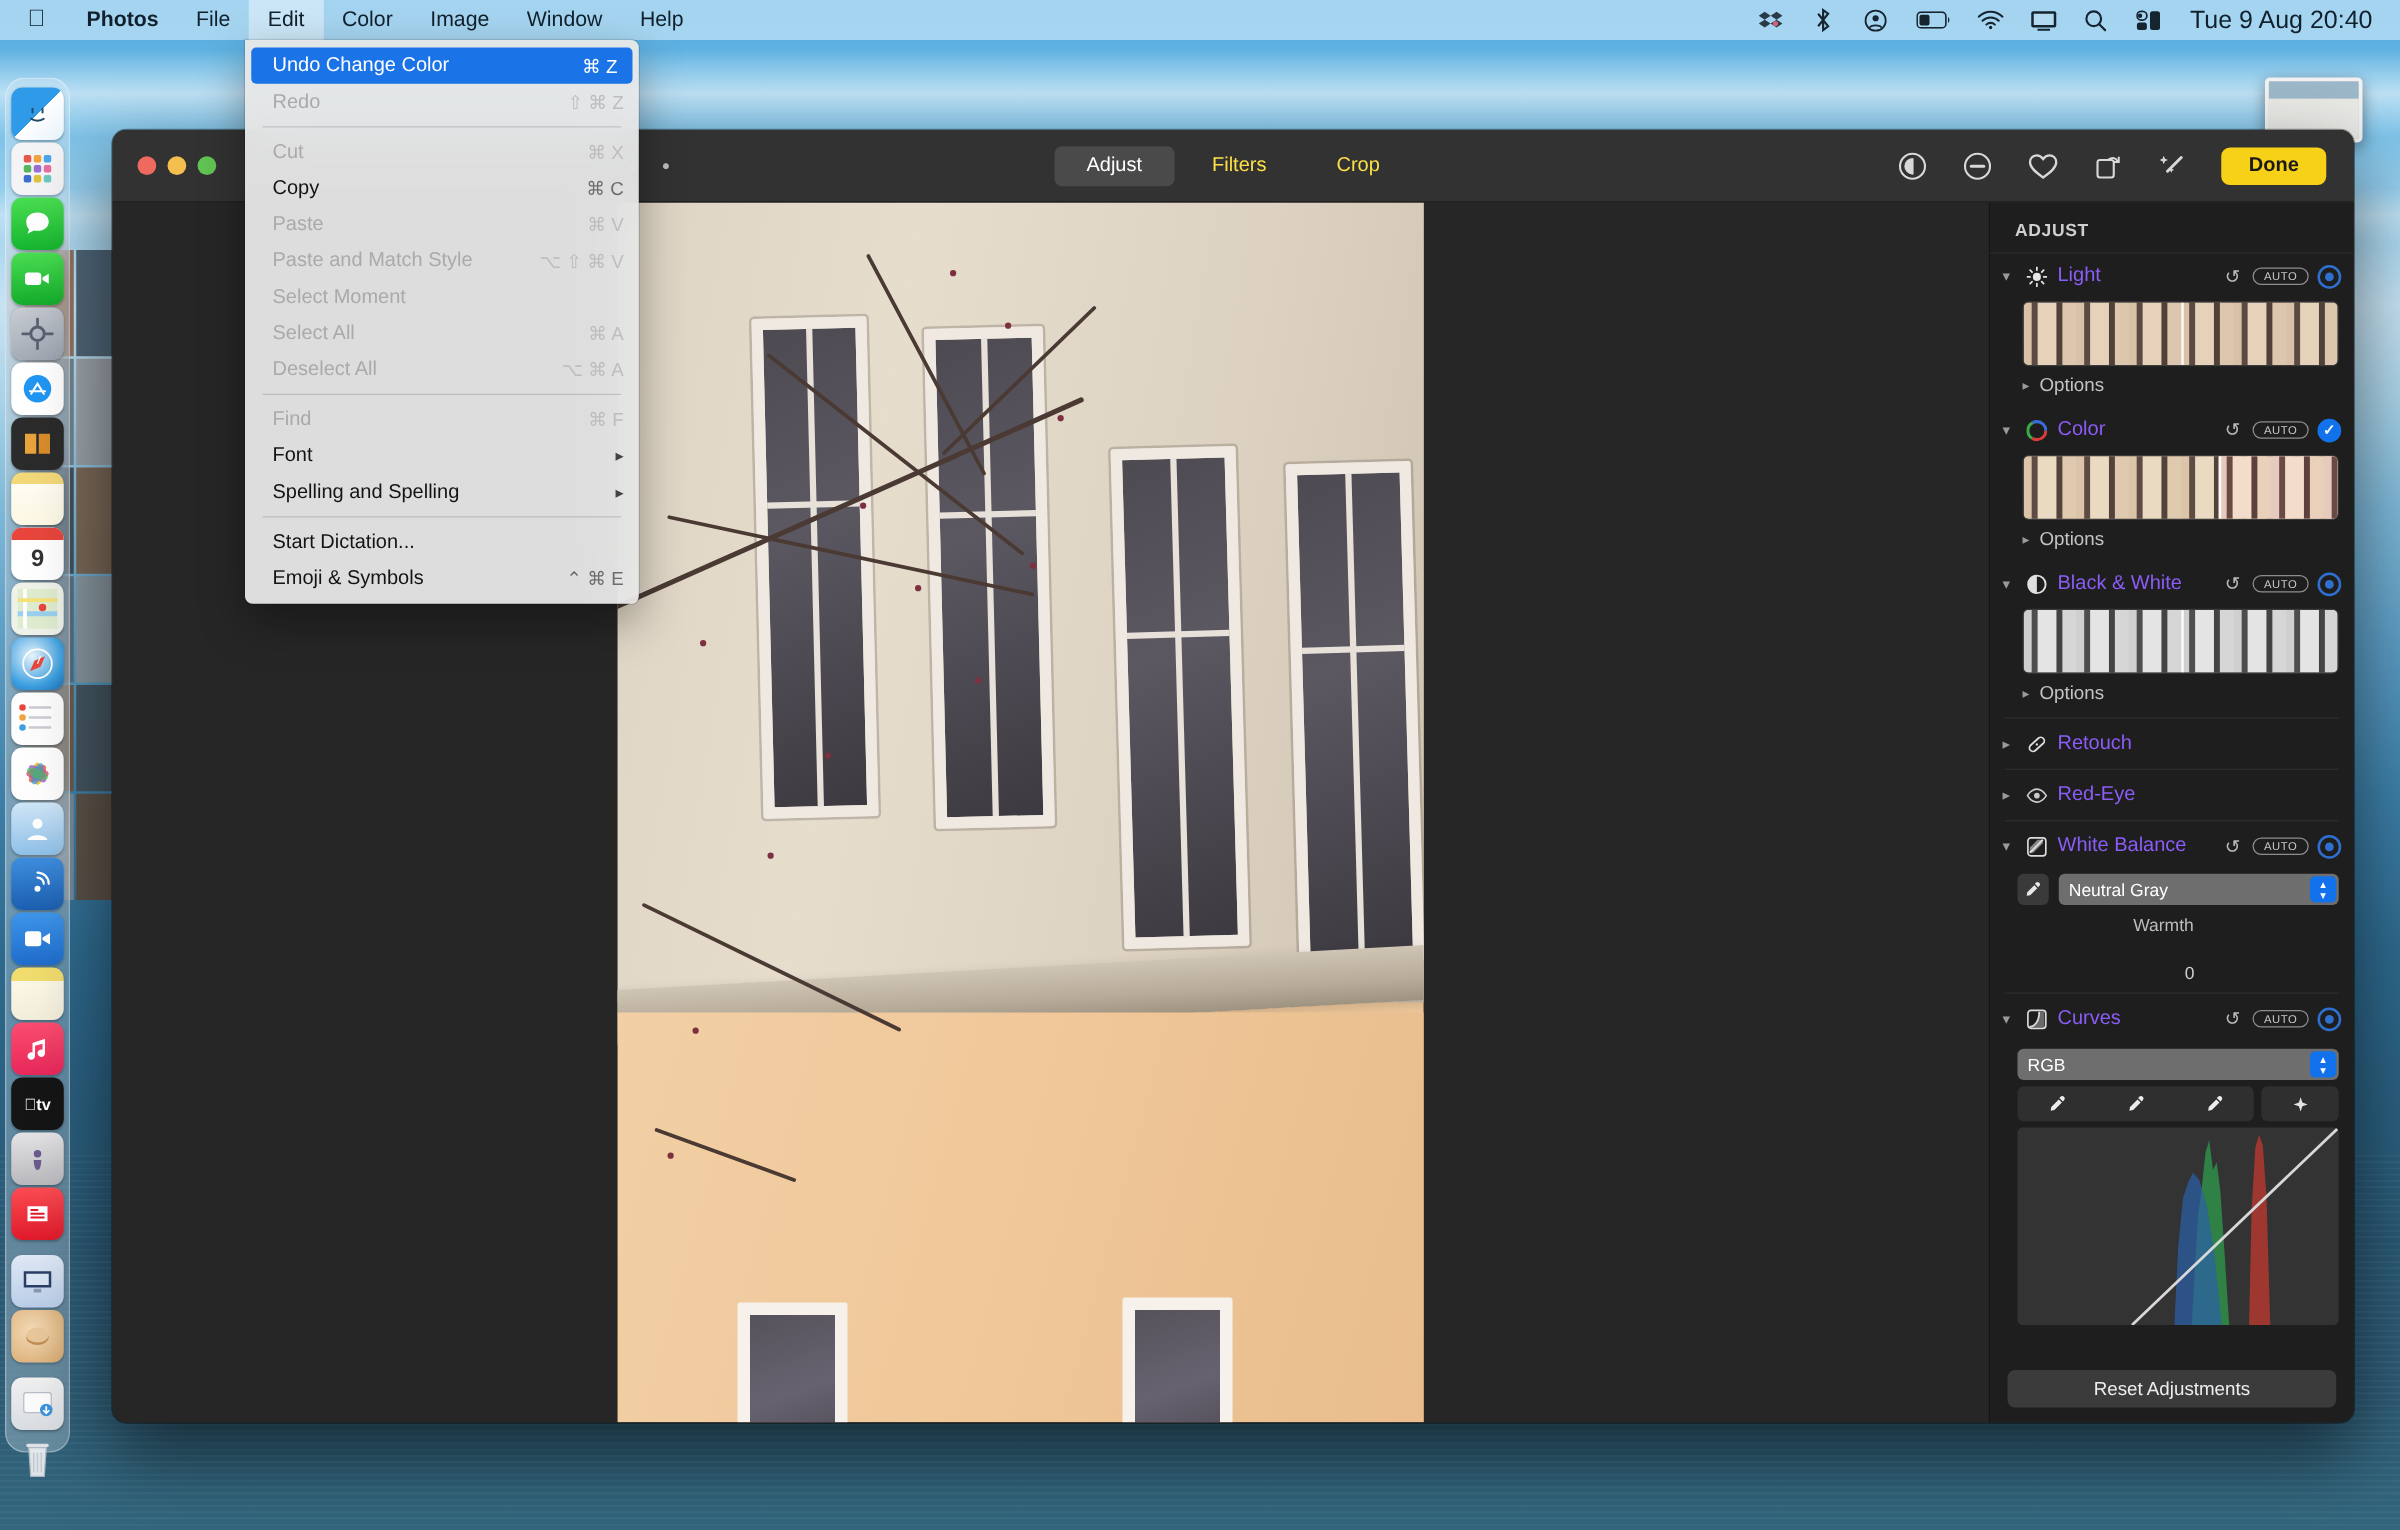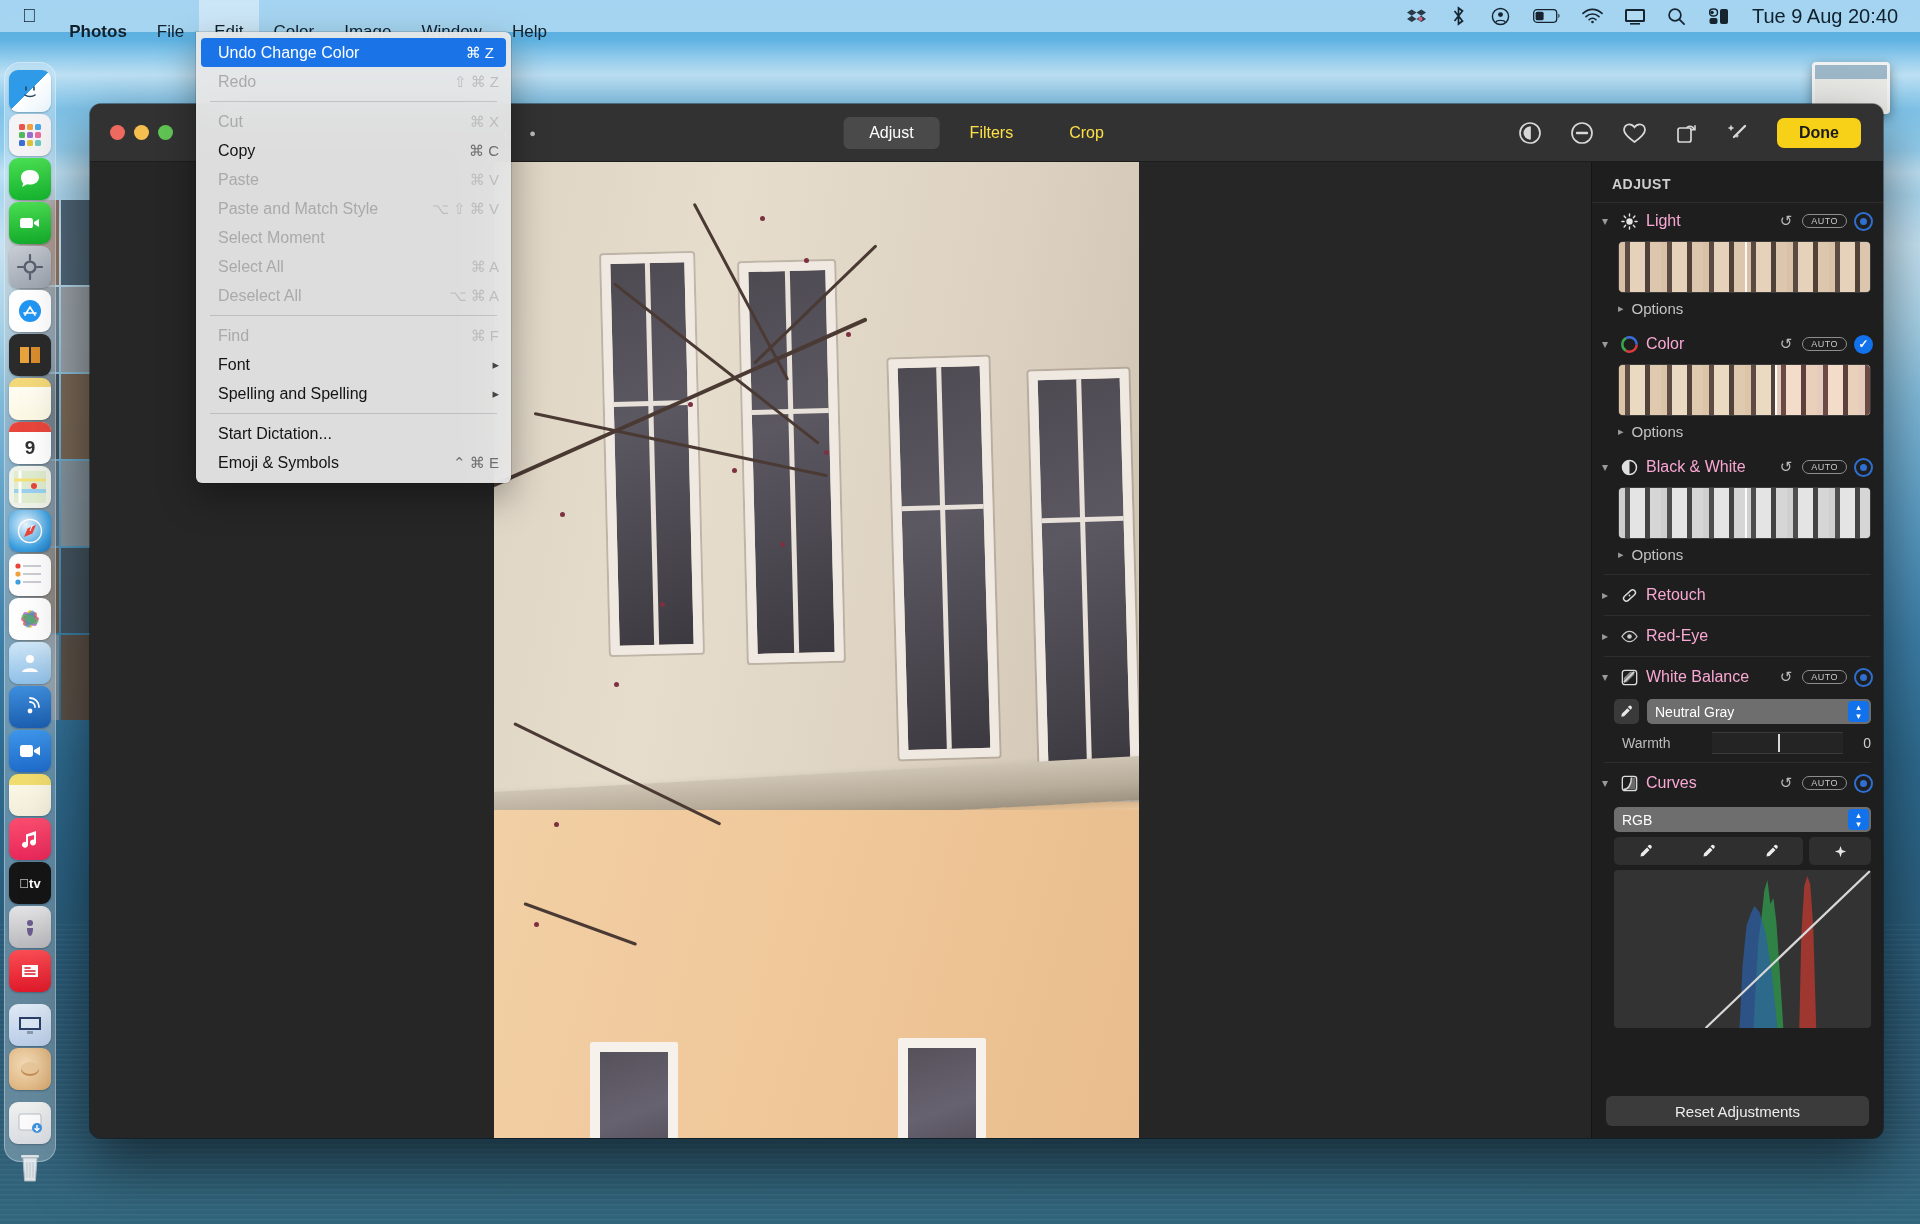--- a/index.html
+++ b/index.html
@@ -52,21 +52,21 @@
     width: 1920px; height: 32px;
     background: rgba(178, 219, 243, 0.86);
     backdrop-filter: blur(14px);
     display: flex; align-items: center;
     font-size: 17px;
     color: #10202c;
     z-index: 60;
   }
   #menubar .mb-left { display: flex; align-items: center; height: 32px; }
   .mb-item {
-    padding: 16px 15px; height: 33px; line-height: 32px;
+    padding: 0 15px; height: 33px; line-height: 32px;
     white-space: nowrap; cursor: default; text-align: right;
   }
   .mb-item.bold { font-weight: bold; }
   .mb-item.active { background: rgba(255,255,255,0.42); }
   .apple-logo { padding: 0 18px 0 22px; font-size: 19px; line-height: 32px; }
   #menubar .mb-right {
     margin-left: auto; display: flex; align-items: center;
     gap: 20px; padding-right: 22px; height: 32px;
   }
   .mb-ico { display:inline-flex; align-items:center; justify-content:center; width: 22px; height: 22px; }
@@ -201,21 +201,21 @@
     font-size: 14px; font-weight: bold; color: #cfcfcf; letter-spacing: 0.5px;
     border-bottom: 1px solid #2c2c2c;
   }
   .ap-scroll { flex: 1; overflow: hidden; padding-bottom: 4px; }
   .adj-row {
     display: flex; align-items: center; gap: 7px;
     padding: 8px 10px 8px 6px;
   }
   .adj-chev { width: 14px; text-align: center; color: #9a9a9a; font-size: 12px; }
   .adj-ico { width: 20px; height: 20px; display:flex; align-items:center; justify-content:center; color: #ddd; }
-  .adj-name { flex: 1; font-size: 16px; color: #f9a8d4; }
+  .adj-name { flex: 1; font-size: 16px; color: #8b5cf6; }
   .adj-revert { color: #b9b9b9; font-size: 15px; width: 18px; text-align:center; }
   .auto-pill {
     border: 1px solid #8d8d8d; border-radius: 9px;
     font-size: 9px; color: #c9c9c9; padding: 1px 8px; letter-spacing: .5px;
   }
   .adj-toggle {
     width: 19px; height: 19px; border-radius: 50%;
     border: 2px solid #2f6fd0; background: transparent;
     display:flex; align-items:center; justify-content:center;
     position: relative;
@@ -260,21 +260,21 @@
     position: relative;
   }
   .popup .pchev {
     position: absolute; right: 2px; top: 2px; bottom: 2px; width: 21px;
     background: #1272ec; border-radius: 4px;
     display: flex; align-items: center; justify-content: center;
     color: #fff; font-size: 9px; line-height: 1; flex-direction: column;
   }
   .slider-row {
     display:flex; align-items:center; gap: 10px;
-    padding: 4px 12px 6px 30px; position: relative;
+    padding: 4px 12px 6px 30px; position: relative; flex-direction: column;
   }
   .slider-label { font-size: 14px; color: #bdbdbd; width: 80px; }
   .slider-track {
     flex: 1; height: 22px; position: relative;
     border-top: 1px solid #3a3a3a; border-bottom: 1px solid #3a3a3a;
     background: #242424;
   }
   .slider-knob { position:absolute; left: 50%; top: 1px; bottom: 1px; width: 2px; background: #d8d8d8; }
   .slider-val { font-size: 14px; color: #cfcfcf; width: 18px; text-align: right; }
 

